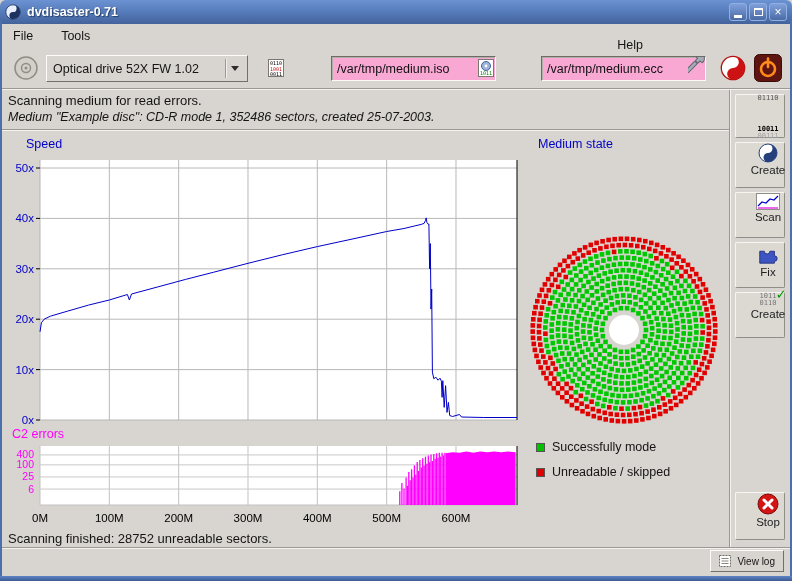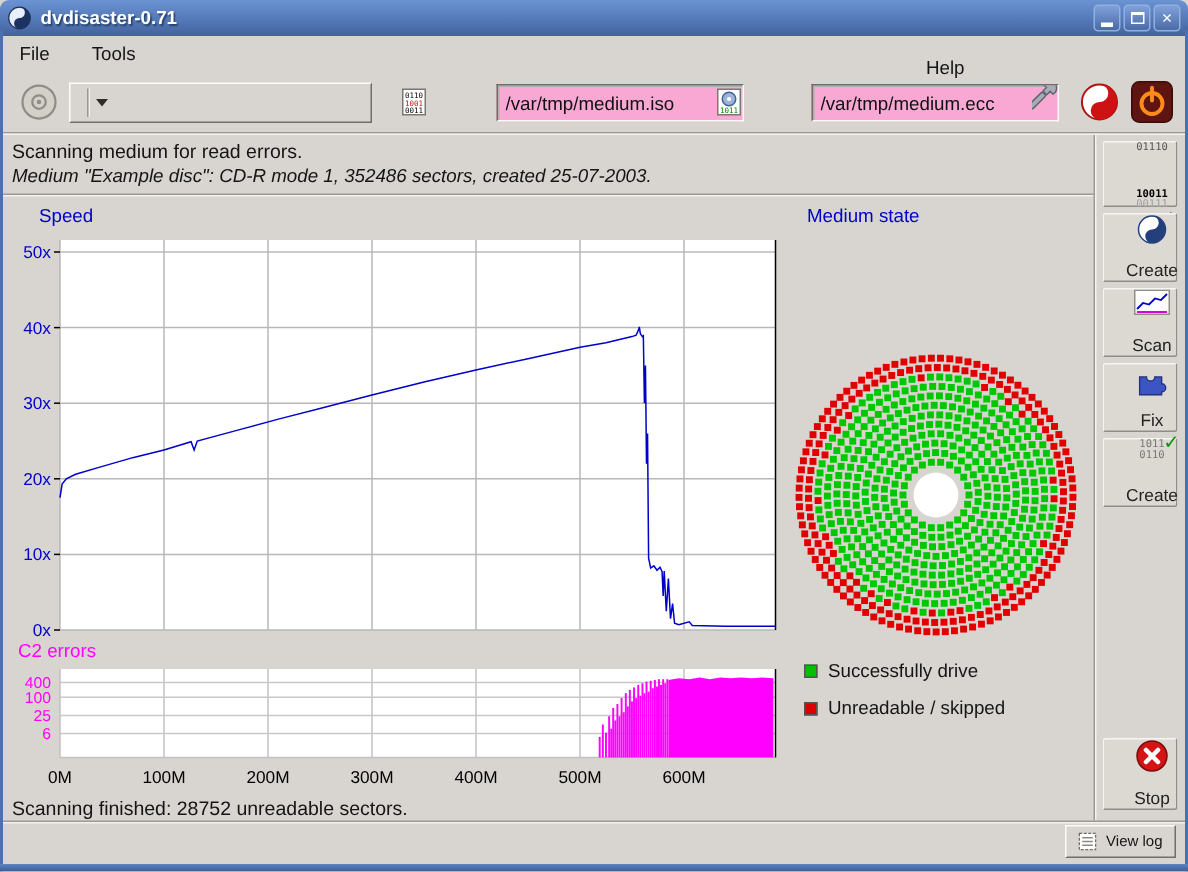--- a/index.html
+++ b/index.html
@@ -30,21 +30,21 @@
   .flat-ic{position:absolute;display:flex;align-items:center;justify-content:center;}
   
   .hsep{position:absolute;height:2px;border-top:1px solid #9b9893;border-bottom:1px solid #f4f2ee;}
   .vsep{position:absolute;width:2px;border-left:1px solid #9b9893;border-right:1px solid #f4f2ee;}
   
   .stat1{position:absolute;left:8px;top:93px;font-size:13px;}
   .stat2{position:absolute;left:8px;top:110px;font-size:12.5px;font-style:italic;}
   
   .chart-label{position:absolute;font-size:12.5px;}
   
-  .side-btn{position:absolute;left:735px;width:50px;background:#dcd9d3;border:1px solid;border-color:#f6f5f2 #8f8d88 #8f8d88 #f6f5f2;border-radius:2px;display:flex;flex-direction:column;align-items:center;justify-content:space-between;gap:1px;padding-left:16px;}
+  .side-btn{position:absolute;left:735px;width:50px;background:#dcd9d3;border:1px solid;border-color:#f6f5f2 #8f8d88 #8f8d88 #f6f5f2;border-radius:2px;display:flex;flex-direction:column;align-items:center;justify-content:flex-start;gap:1px;padding-left:16px;}
   .side-label{font-size:11.5px;color:#222;}
   .bin-icon{font-family:"DejaVu Sans Mono",monospace;font-size:7px;line-height:7px;text-align:center;}
   .bin-icon .b1{color:#555;} .bin-icon .b2{color:#000;font-weight:bold;margin-top:24px;} .bin-icon .b3{color:#a0a0a0;}
   .verify-icon{position:relative;font-family:"DejaVu Sans Mono",monospace;font-size:7px;line-height:7px;text-align:center;color:#777;}
   .vcheck{position:absolute;right:-9px;top:-2px;color:#009600;font-weight:bold;font-size:15px;}
   
   .legend-row{position:absolute;display:flex;align-items:center;gap:7px;font-size:12.5px;}
   .swatch{width:9px;height:9px;border:1px solid #555;}
   
   .foot-status{position:absolute;left:8px;top:531px;font-size:13px;}
@@ -85,20 +85,21 @@
 <div>
   <span class="flat-ic" style="left:12px;top:54px;width:28px;height:28px;">
     <svg width="26" height="26" viewBox="0 0 26 26">
       <circle cx="13" cy="13" r="11" fill="#d3d0ca" stroke="#8f8d86" stroke-width="1.5"></circle>
       <circle cx="13" cy="13" r="4.5" fill="none" stroke="#8f8d86" stroke-width="1.5"></circle>
       <circle cx="13" cy="13" r="1.5" fill="#8f8d86"></circle>
     </svg>
   </span>
 
   <div class="combo">
+    <span class="combo-text">Optical drive 52X FW 1.02</span>
     <span class="combo-sep"></span>
     <span class="combo-arrow"></span>
   </div>
 
   <span class="flat-ic" style="left:264px;top:56px;width:24px;height:24px;">
     <svg width="20" height="20" viewBox="0 0 20 20">
       <rect x="2.5" y="1.5" width="15" height="17" fill="#fff" stroke="#7a7870"></rect>
       <text x="10" y="7" font-size="5" font-family="DejaVu Sans Mono, monospace" fill="#000" text-anchor="middle">0110</text>
       <text x="10" y="12.5" font-size="5" font-family="DejaVu Sans Mono, monospace" fill="#c01010" text-anchor="middle">1001</text>
       <text x="10" y="17.5" font-size="5" font-family="DejaVu Sans Mono, monospace" fill="#000" text-anchor="middle">0011</text>
@@ -992,21 +993,21 @@
     <rect x="21.9" y="44.9" width="4.6" height="4.6" fill="#e00000"></rect>
     <rect x="25.5" y="39.9" width="4.6" height="4.6" fill="#e00000"></rect>
     <rect x="29.4" y="35.1" width="4.6" height="4.6" fill="#e00000"></rect>
     <rect x="33.7" y="30.6" width="4.6" height="4.6" fill="#e00000"></rect>
     <rect x="38.2" y="26.5" width="4.6" height="4.6" fill="#e00000"></rect>
     <circle cx="100" cy="98" r="15" fill="#ffffff"></circle>
   </svg>
 
 <div class="legend-row" style="left:536px;top:440px;">
   <span class="swatch" id="sw-good" style="background: rgb(0, 192, 0);"></span>
-  <span>Successfully drive</span>
+  <span>Successfully mode</span>
 </div>
 <div class="legend-row" style="left:536px;top:465px;">
   <span class="swatch" id="sw-bad" style="background: rgb(221, 0, 0);"></span>
   <span>Unreadable / skipped</span>
 </div>
 
 <div class="foot-status">Scanning finished: 28752 unreadable sectors.</div>
 <div class="hsep" style="left:0;top:547px;width:792px;"></div>
 <div class="viewlog">
   <span style="display:flex;">

